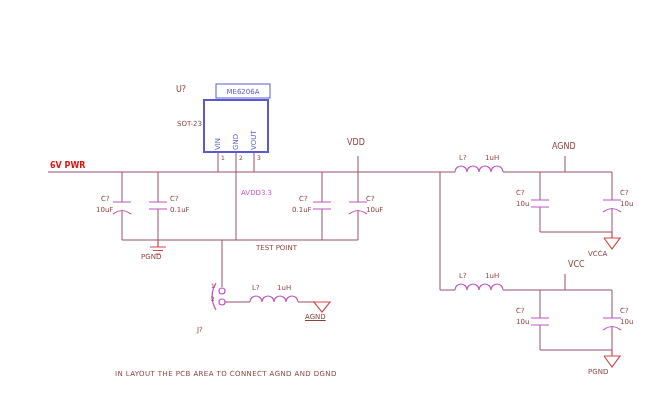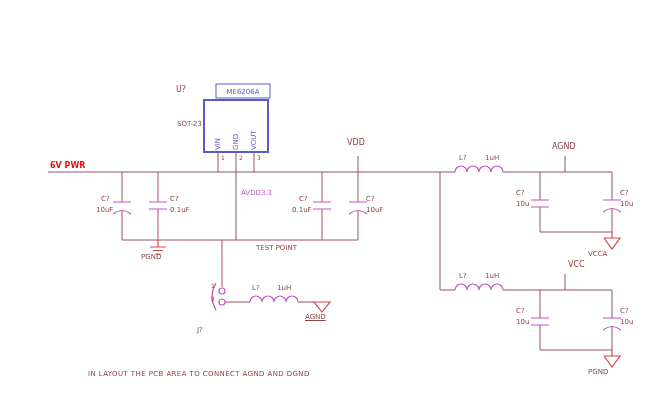--- a/index.html
+++ b/index.html
@@ -127,14 +127,14 @@
 
   <span class="lbl small" style="left:459px;top:273px;">L?</span>
   <span class="lbl small" style="left:485px;top:273px;">1uH</span>
   <span class="lbl" style="left:568px;top:261px;">VCC</span>
   <span class="lbl small" style="left:516px;top:308px;">C?</span>
   <span class="lbl small" style="left:516px;top:319px;">10u</span>
   <span class="lbl small" style="left:620px;top:308px;">C?</span>
   <span class="lbl small" style="left:620px;top:319px;">10u</span>
   <span class="lbl small" style="left:588px;top:369px;">PGND</span>
 
-  <span class="lbl small" style="left:88px;top:371px;letter-spacing:0.4px;">IN LAYOUT THE PCB AREA TO CONNECT AGND AND DGND</span>
+  <span class="lbl small" style="left:115px;top:371px;letter-spacing:0.4px;">IN LAYOUT THE PCB AREA TO CONNECT AGND AND DGND</span>
 </div>
 
 </body></html>

